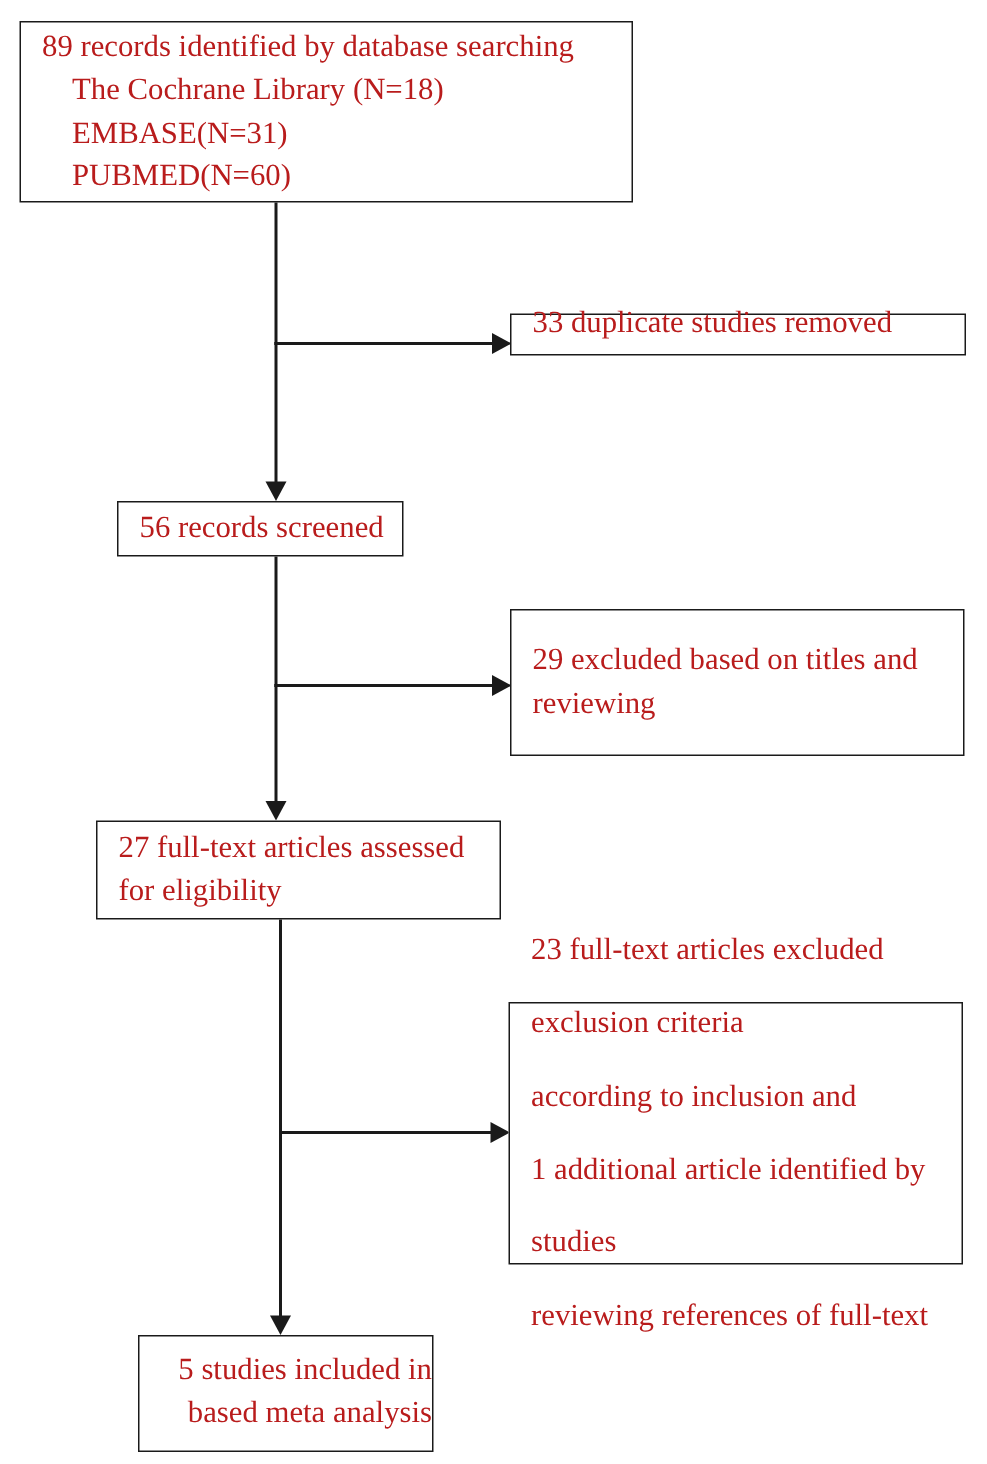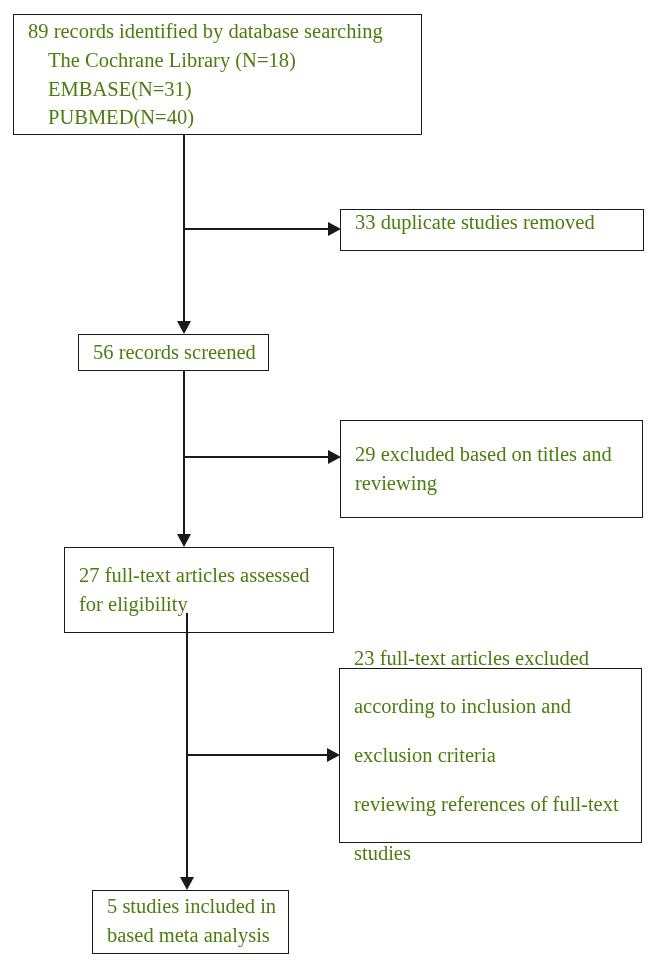--- a/index.html
+++ b/index.html
@@ -24,33 +24,33 @@
     background: #ffffff;
     display: flex;
     flex-direction: column;
     justify-content: center;
   }
   .flow-box .line {
     display: block;
     font-size: 20.5px;
     line-height: 1.40;
     white-space: pre;
-    color: #4d7c0f;
+    color: #b91c1c;
   }
   .flow-box .line.indent {
     padding-left: 20px;
   }
   
   #box-identified   { left: 13px;  top: 14px;  width: 409px; height: 121px; padding: 6px 0 6px 14px; }
-  #box-duplicates   { left: 340px; top: 209px; width: 304px; height: 42px;  padding: 0 0 15px 14px; }
+  #box-duplicates   { left: 340px; top: 209px; width: 304px; height: 28px;  padding: 0 0 15px 14px; }
   #box-screened     { left: 78px;  top: 334px; width: 191px; height: 37px;  padding: 0 0 0 14px; }
-  #box-excluded-ta  { left: 340px; top: 420px; width: 303px; height: 98px;  padding: 0 0 0 14px; }
-  #box-fulltext     { left: 64px;  top: 547px; width: 270px; height: 86px;  padding: 0 0 0 14px; }
+  #box-excluded-ta  { left: 340px; top: 406px; width: 303px; height: 98px;  padding: 0 0 0 14px; }
+  #box-fulltext     { left: 64px;  top: 547px; width: 270px; height: 66px;  padding: 0 0 0 14px; }
   #box-excluded-ft  { left: 339px; top: 668px; width: 303px; height: 175px; padding: 0 0 0 14px; gap: 20px; }
-  #box-included     { left: 92px;  top: 890px; width: 197px; height: 64px;  padding: 0 0 3px 14px; }
+  #box-included     { left: 92px;  top: 890px; width: 197px; height: 78px;  padding: 0 0 3px 14px; align-items: flex-end; }
 
   
   .conn-v {
     position: absolute;
     width: 2.2px;
     background: #1a1a1a;
   }
   .conn-h {
     position: absolute;
     height: 2.2px;
@@ -95,21 +95,21 @@
 </style>
 </head>
 <body>
 
 <div id="diagram">
 
   <div class="flow-box" id="box-identified">
     <span class="line">89 records identified by database searching</span>
     <span class="line indent">The Cochrane Library (N=18)</span>
     <span class="line indent">EMBASE(N=31)</span>
-    <span class="line indent">PUBMED(N=40)</span>
+    <span class="line indent">PUBMED(N=60)</span>
   </div>
 
   <div class="conn-v" id="trunk-1"></div>
   <div class="conn-h" id="branch-1"></div>
   <div class="arrow-right" id="arrowhead-1"></div>
 
   <div class="flow-box" id="box-duplicates">
     <span class="line">33 duplicate studies removed</span>
   </div>
 
@@ -136,24 +136,25 @@
     <span class="line">27 full-text articles assessed</span>
     <span class="line">for eligibility</span>
   </div>
 
   <div class="conn-v" id="trunk-5"></div>
   <div class="conn-h" id="branch-3"></div>
   <div class="arrow-right" id="arrowhead-5"></div>
 
   <div class="flow-box" id="box-excluded-ft">
     <span class="line">23 full-text articles excluded</span>
+    <span class="line">exclusion criteria</span>
     <span class="line">according to inclusion and</span>
-    <span class="line">exclusion criteria</span>
+    <span class="line">1 additional article identified by</span>
+    <span class="line">studies</span>
     <span class="line">reviewing references of full-text</span>
-    <span class="line">studies</span>
   </div>
 
   <div class="conn-v" id="trunk-6"></div>
   <div class="arrow-down" id="arrowhead-6"></div>
 
   <div class="flow-box" id="box-included">
     <span class="line">5 studies included in</span>
     <span class="line">based meta analysis</span>
   </div>
 

